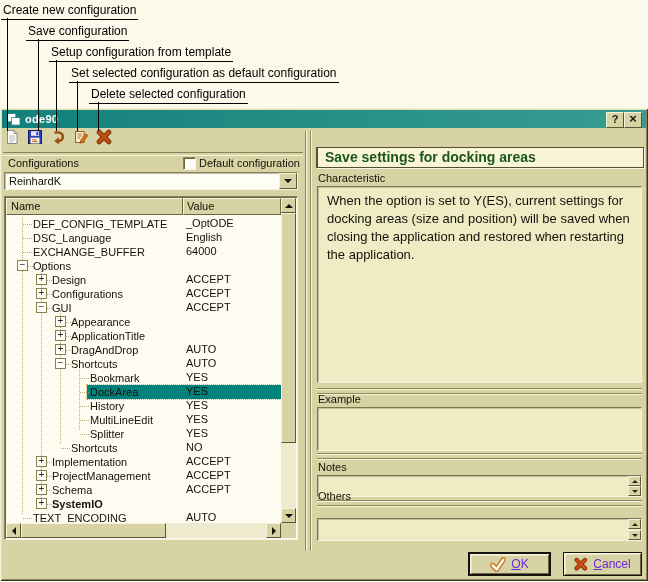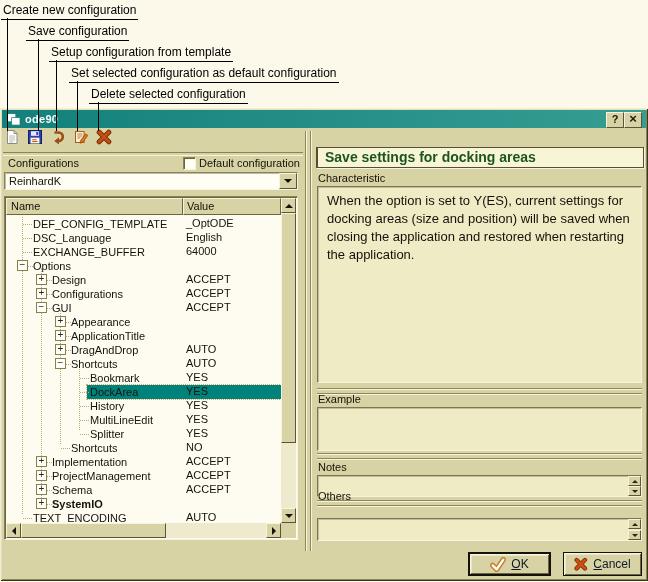--- a/index.html
+++ b/index.html
@@ -93,21 +93,21 @@
   .spinners{position:absolute;right:0;top:0;bottom:0;width:13px;display:flex;flex-direction:column;justify-content:space-between;}
   .spin-btn{height:10px;background:#D8D3A4;border:1px solid;border-color:#F7F4DE #5A5438 #5A5438 #F7F4DE;
     display:flex;align-items:center;justify-content:center;box-sizing:border-box;}
   .spin-btn .t{width:0;height:0;border-left:3px solid transparent;border-right:3px solid transparent;}
   .spin-up .t{border-bottom:3px solid #2A2718;}
   .spin-down .t{border-top:3px solid #2A2718;}
 
   
   .footer-btn{position:absolute;top:444px;height:24px;background:#D8D3A4;
     border:1px solid #14120A;box-shadow:inset 1px 1px 0 #F7F4DE, inset -1px -1px 0 #6B6542, inset 2px 2px 0 #EAE6C6;
-    display:flex;align-items:center;justify-content:center;gap:5px;font-size:12px;color:#0f172a;box-sizing:border-box;cursor:default;}
+    display:flex;align-items:center;justify-content:center;gap:5px;font-size:12px;color:#6d28d9;box-sizing:border-box;cursor:default;}
   #btn-ok{left:468px;width:83px;border-width:2px;}
   #btn-cancel{left:563px;width:79px;}
   .footer-btn u{text-decoration:underline;}
 </style>
 </head>
 <body>
 
 <div id="stage">
 
   <div id="callout-layer">

